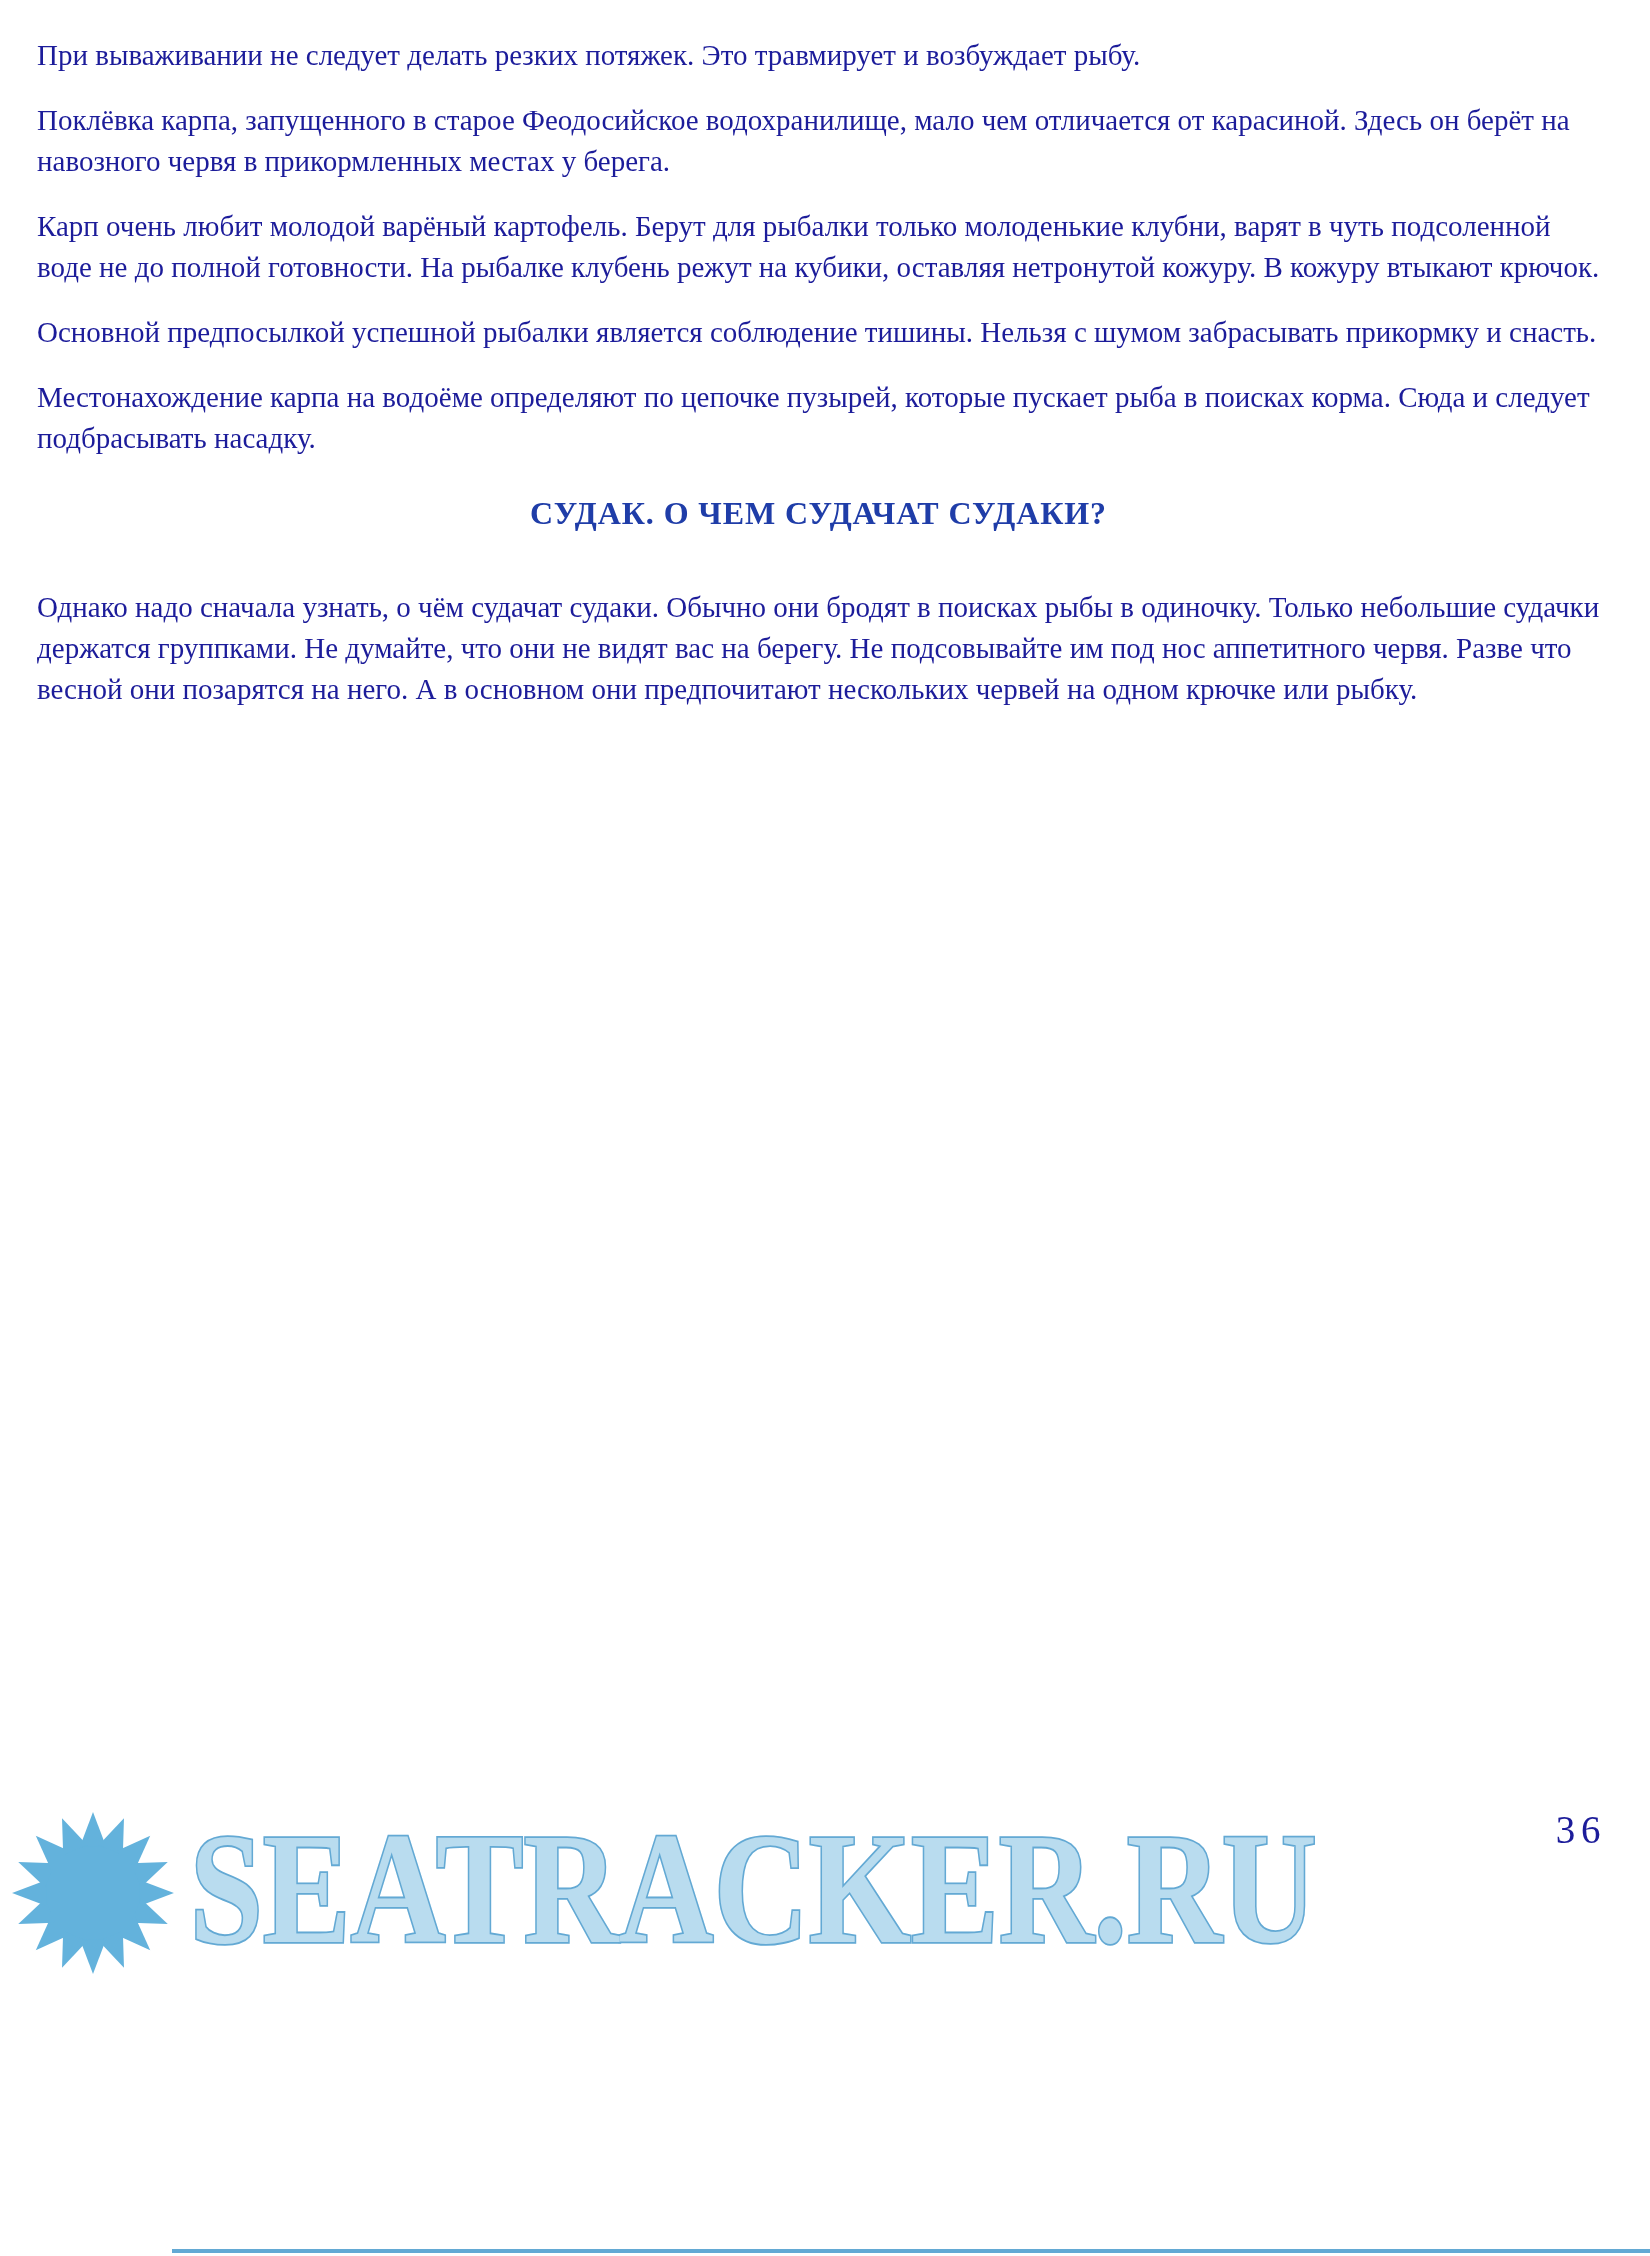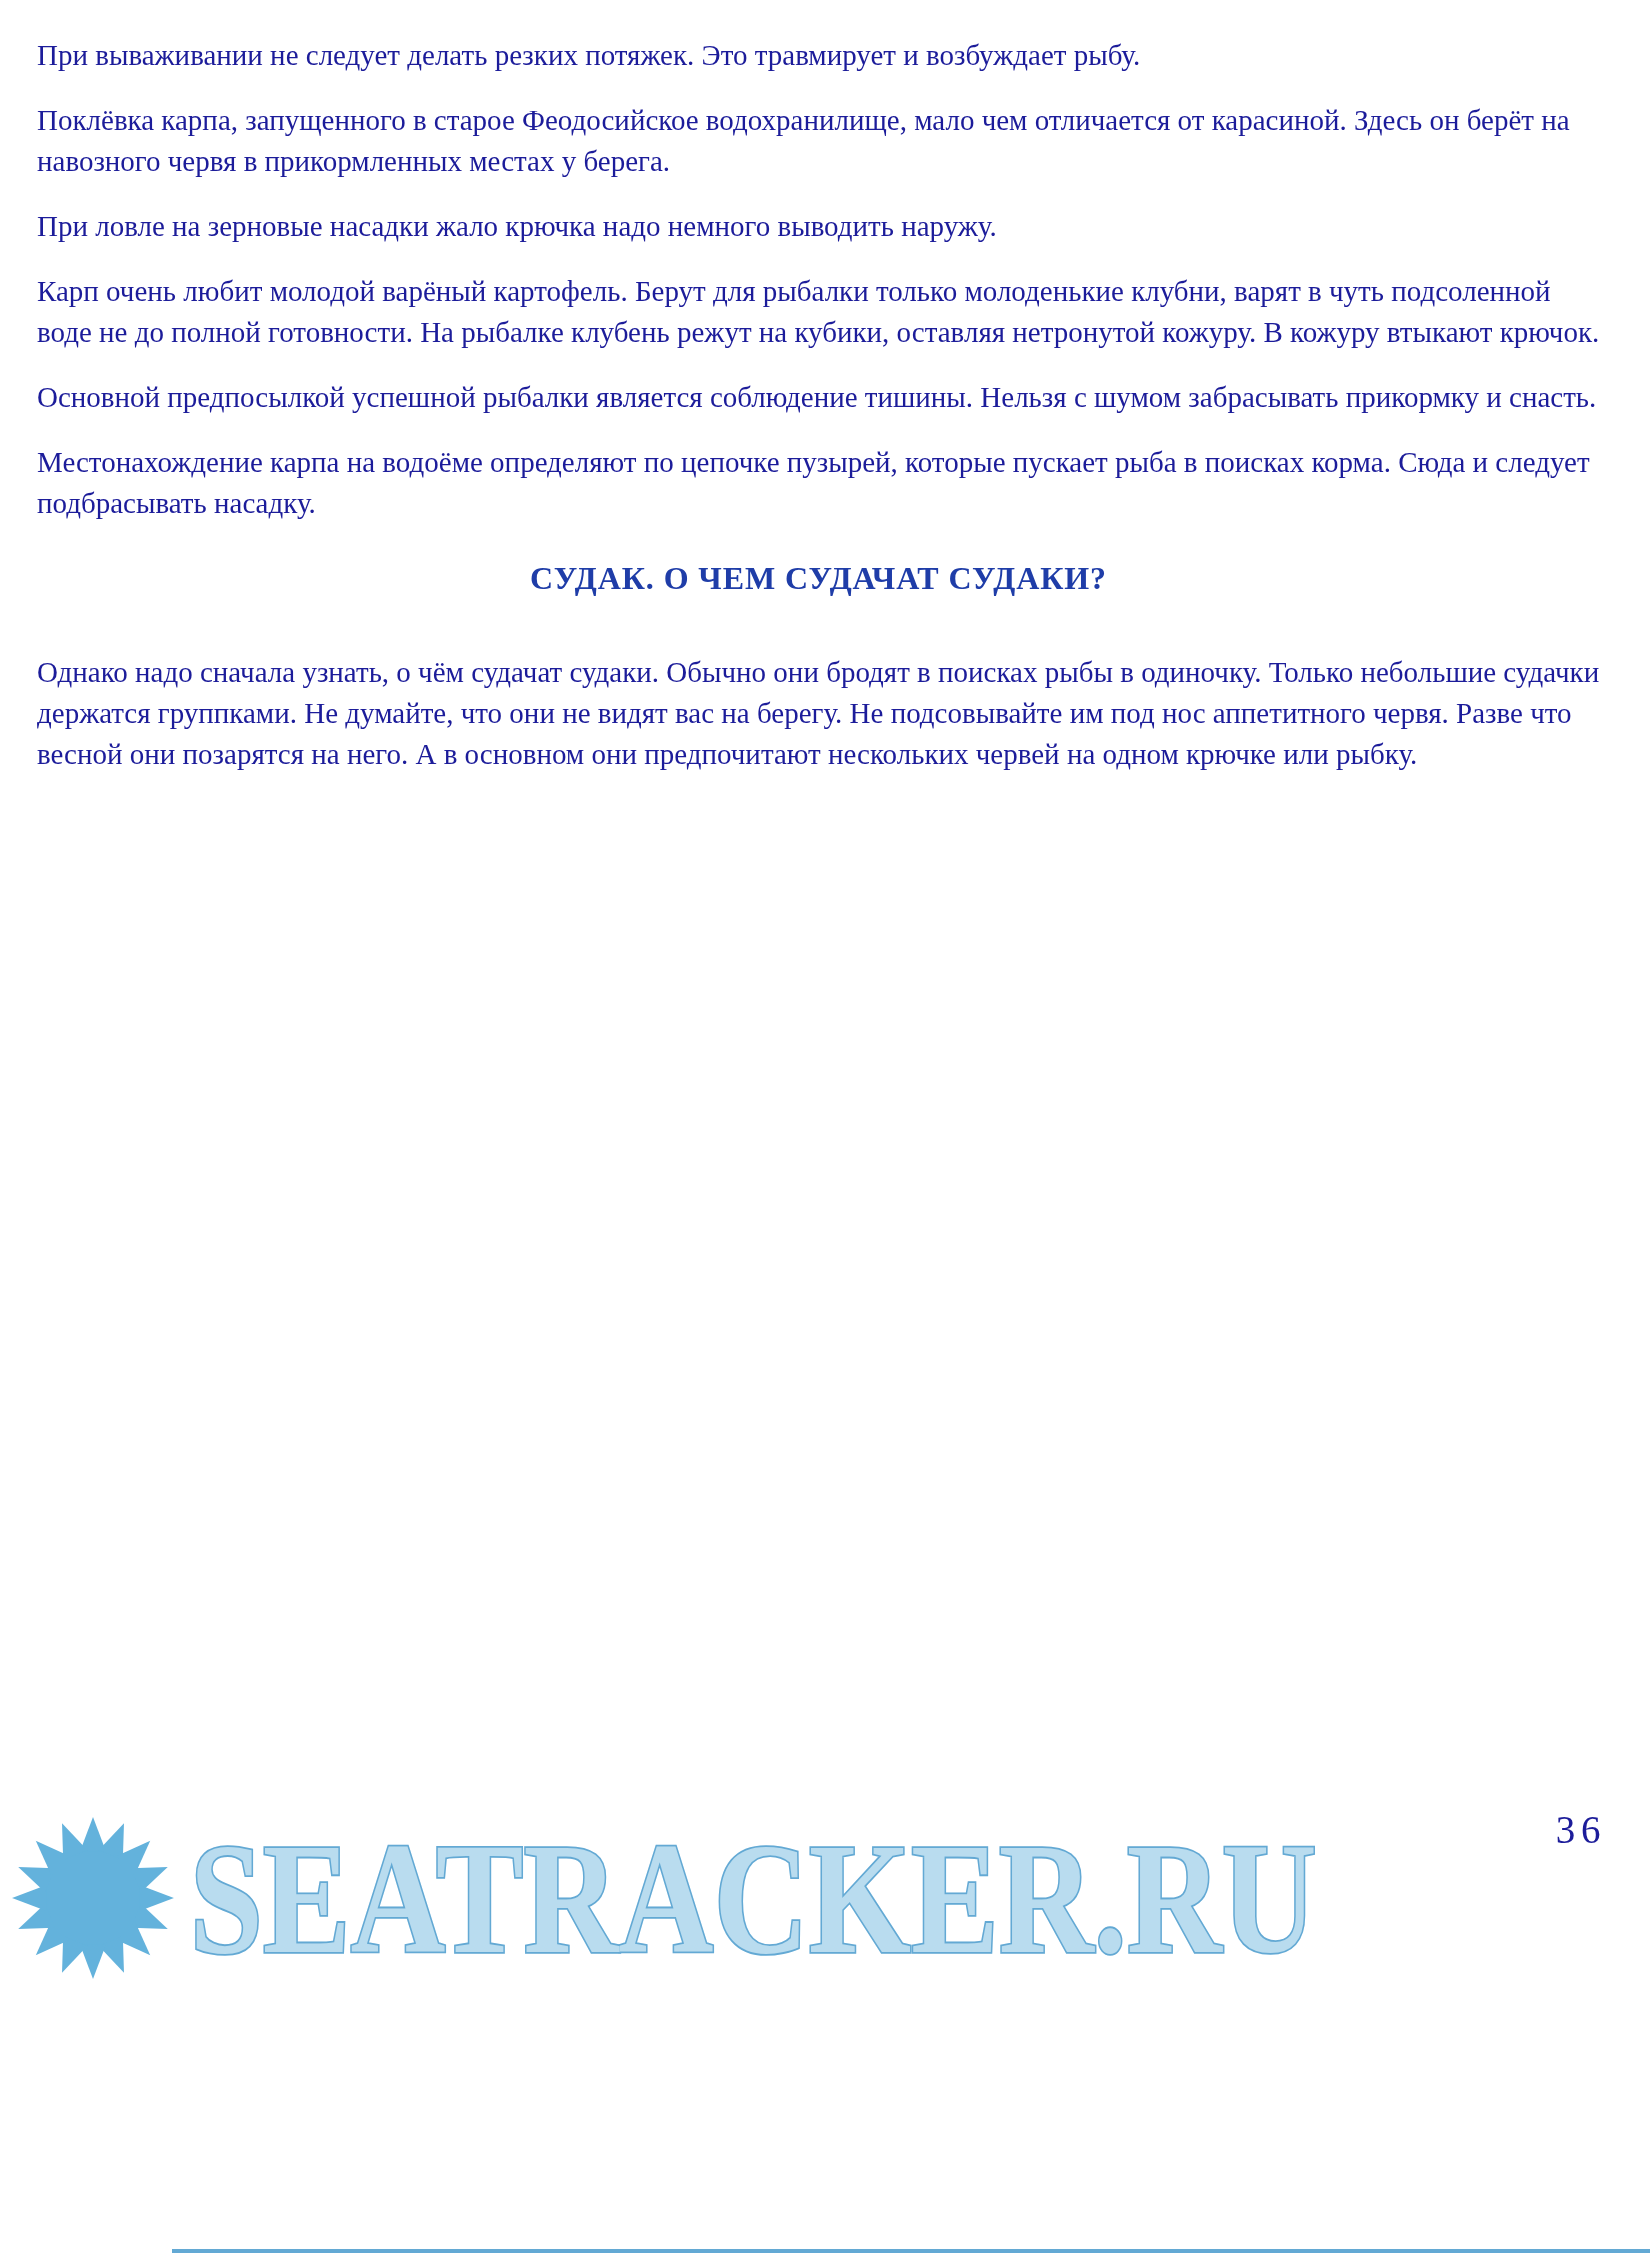--- a/index.html
+++ b/index.html
@@ -47,21 +47,20 @@
     font-size: 39px;
     letter-spacing: 5.6px;
   }
   .watermark {
     position: absolute;
     left: 0;
     top: 1795px;
     width: 1324px;
     height: 205px;
     display: flex;
-    align-items: center;
   }
   .watermark .sun {
     flex: 0 0 186px;
     height: 196px;
   }
   .watermark .wm-text-svg {
     flex: 1 1 auto;
     height: 186px;
   }
   .wm-text {
@@ -82,21 +81,20 @@
   }
 </style>
 </head>
 <body>
 
 <div class="page">
 
   <div class="text-block">
     <p>При вываживании не следует делать резких потяжек. Это травмирует и возбуждает рыбу.</p>
     <p>Поклёвка карпа, запущенного в старое Феодосийское водохранилище, мало чем отличается от карасиной. Здесь он берёт на навозного червя в прикормленных местах у берега.</p>
-    <p>При ловле на зерновые насадки жало крючка надо немного выводить наружу.</p>
     <p>Карп очень любит молодой варёный картофель. Берут для рыбалки только молоденькие клубни, варят в чуть подсоленной воде не до полной готовности. На рыбалке клубень режут на кубики, оставляя нетронутой кожуру. В кожуру втыкают крючок.</p>
     <p>Основной предпосылкой успешной рыбалки является соблюдение тишины. Нельзя с шумом забрасывать прикормку и снасть.</p>
     <p>Местонахождение карпа на водоёме определяют по цепочке пузырей, которые пускает рыба в поисках корма. Сюда и следует подбрасывать насадку.</p>
 
     <h1 class="doc-heading">СУДАК. О ЧЕМ СУДАЧАТ СУДАКИ?</h1>
 
     <p>Однако надо сначала узнать, о чём судачат судаки. Обычно они бродят в поисках рыбы в одиночку. Только небольшие судачки держатся группками. Не думайте, что они не видят вас на берегу. Не подсовывайте им под нос аппетитного червя. Разве что весной они позарятся на него. А в основном они предпочитают нескольких червей на одном крючке или рыбку.</p>
   </div>
 
   <div class="page-number">36</div>

